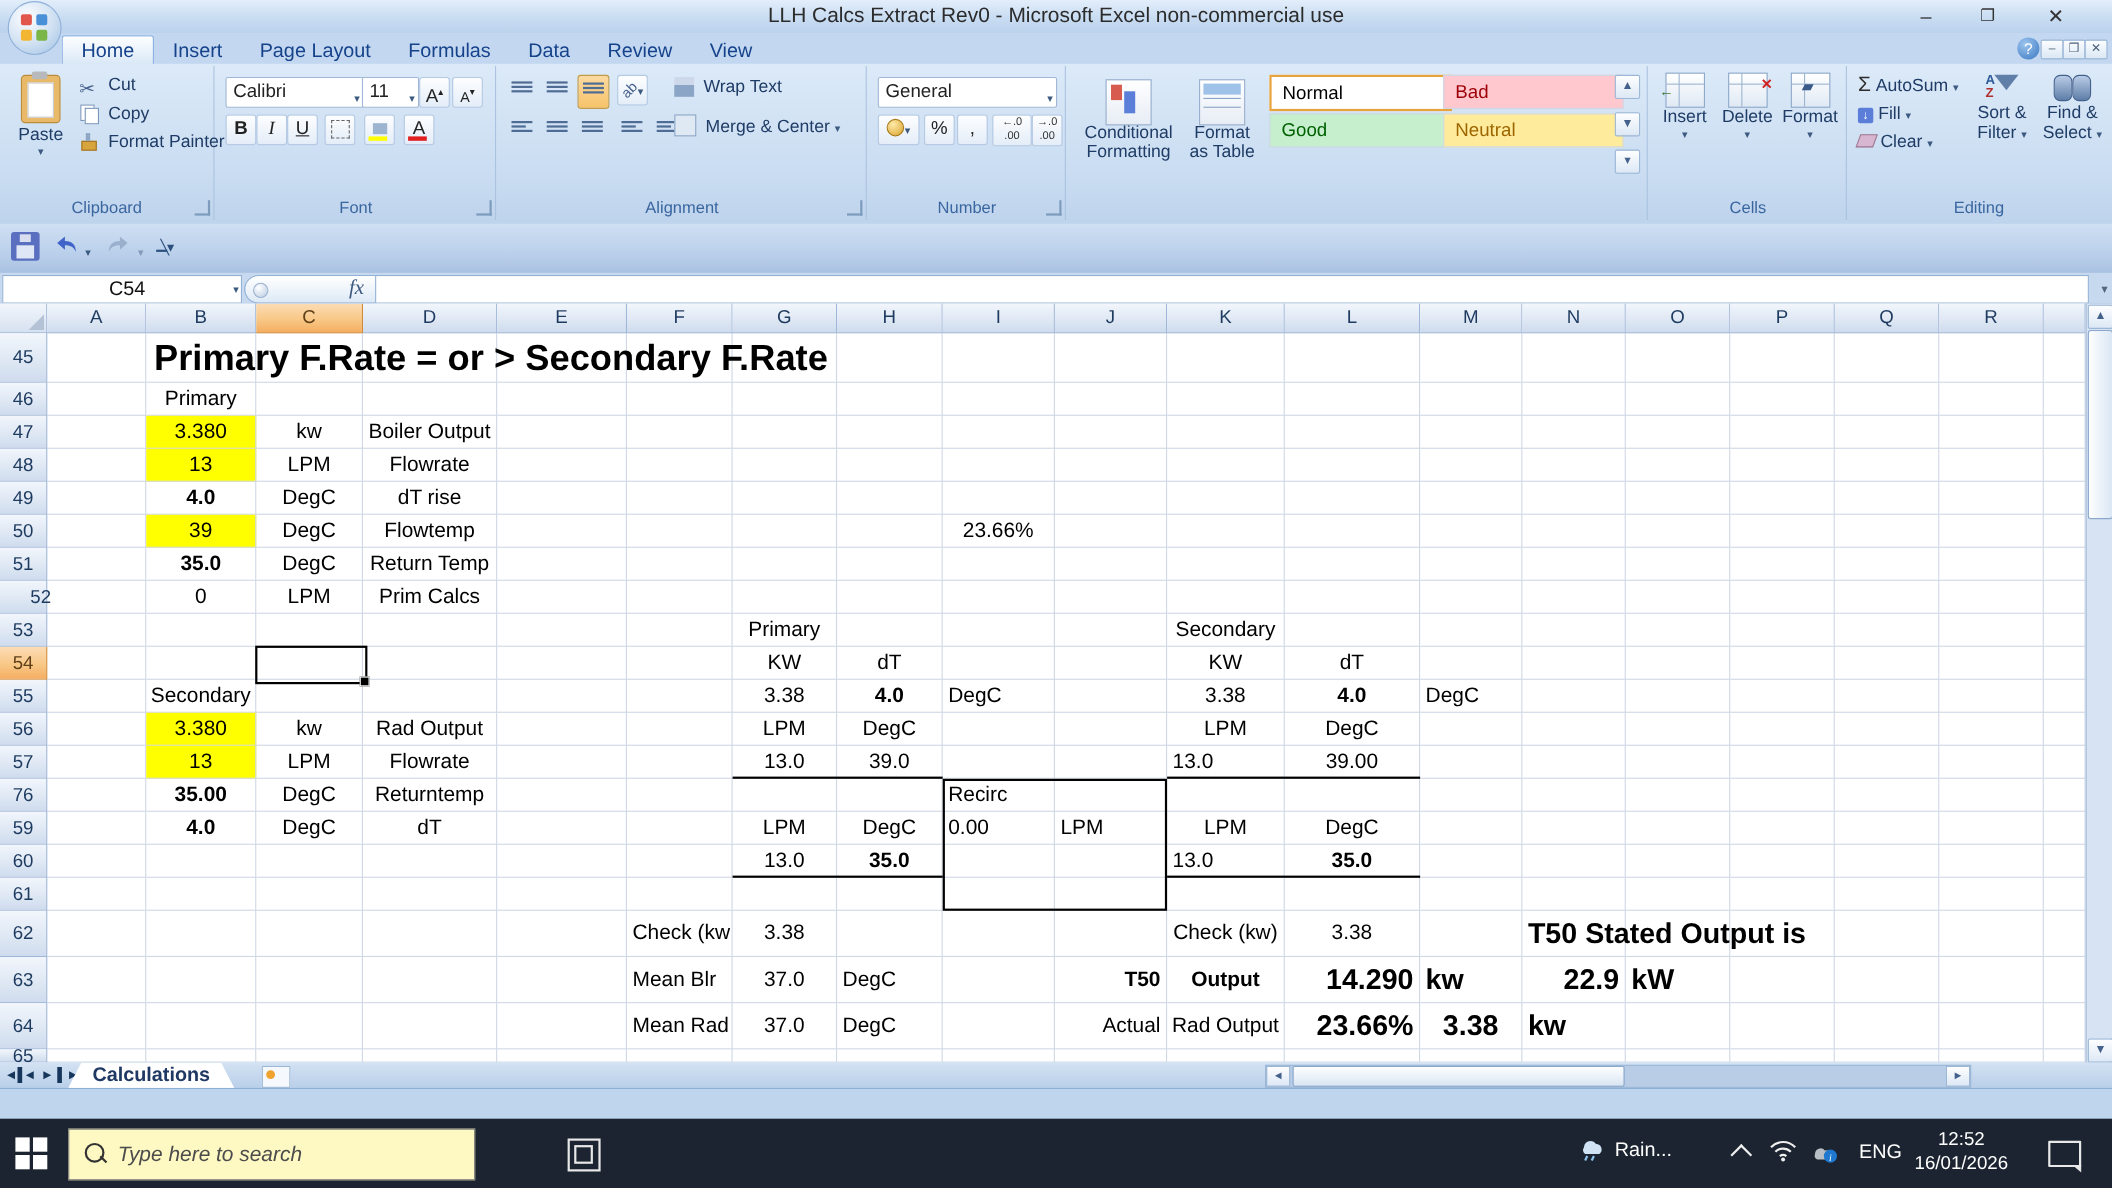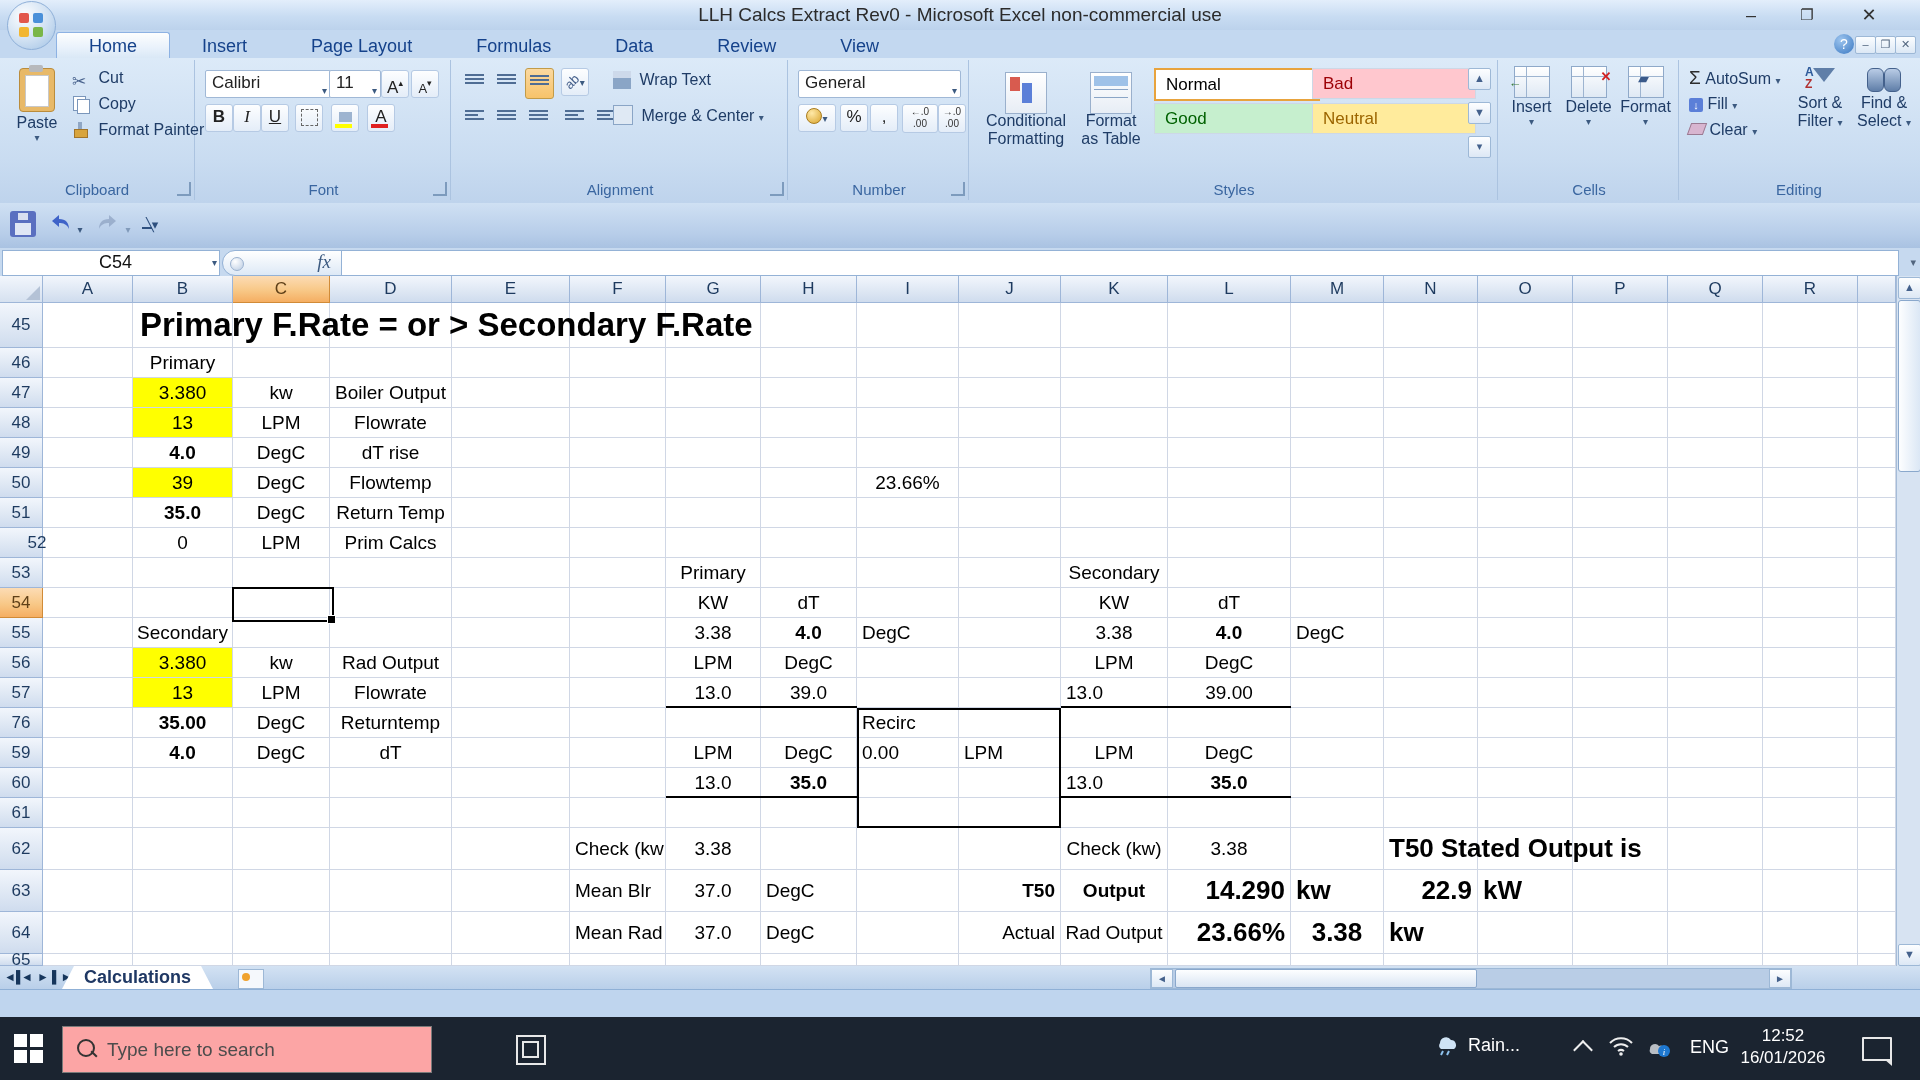--- a/index.html
+++ b/index.html
@@ -7,21 +7,21 @@
     font-family:"Liberation Sans",sans-serif;background:#bfd5ee;}
   
   #titlebar{position:absolute;left:0;top:0;width:1920px;height:30px;
     background:linear-gradient(#e3eefb,#c8dcf2 55%,#bcd2ec);}
   #title-text{position:absolute;left:0;top:4px;width:100%;text-align:center;
     font-size:19px;color:#2b2b2b;}
   .wbtn{position:absolute;top:2px;width:46px;height:26px;text-align:center;
     font-size:18px;color:#333;line-height:26px;}
   
   #tabstrip{position:absolute;left:0;top:30px;width:1920px;height:28px;background:#c3d8f0;}
-  .rtab{display:inline-block;height:26px;margin-top:2px;padding:0 32px;font-size:18px;
+  .rtab{display:inline-block;height:26px;margin-top:2px;padding:0 17px;font-size:18px;
     color:#15428b;line-height:26px;}
   .rtab.active{background:linear-gradient(#fdfefe,#e8f1fb 60%,#d8e7f6);
     border:1px solid #8db2e3;border-bottom:none;border-radius:3px 3px 0 0;}
   #tabstrip-inner{position:absolute;left:56px;top:0;}
   #orb{position:absolute;left:7px;top:1px;width:47px;height:47px;border-radius:50%;
     background:radial-gradient(circle at 35% 30%,#fdfeff,#cfe0f2 55%,#9ec0e4);
     border:1px solid #8fb0d8;z-index:30;}
   #orb .sq{position:absolute;width:10px;height:10px;border-radius:2px;}
   #help-circ{position:absolute;right:66px;top:4px;width:20px;height:20px;border-radius:50%;
     background:radial-gradient(circle at 35% 30%,#9cc4ee,#3a78c2);color:#fff;font-size:14px;
@@ -168,22 +168,22 @@
   #zoom-label{position:absolute;left:1664px;top:4px;font-size:17px;color:#1f3864;}
   .zbtn{position:absolute;top:5px;width:18px;height:18px;border-radius:50%;background:linear-gradient(#fdfeff,#dce8f5);
     border:1px solid #9db8d6;color:#44618c;font-size:14px;text-align:center;line-height:16px;}
   #zoom-track{position:absolute;left:1744px;top:13px;width:96px;height:3px;background:#9db8d6;}
   #zoom-thumb{position:absolute;left:1786px;top:6px;width:9px;height:16px;background:linear-gradient(#fdfeff,#cfdded);
     border:1px solid #8aa8cc;border-radius:2px;}
   
   #taskbar{position:absolute;left:0;top:1017px;width:1920px;height:63px;background:#1b2430;}
   #startbtn{position:absolute;left:14px;top:17px;width:30px;height:30px;}
   #startbtn div{position:absolute;width:13px;height:13px;background:#fff;}
-  #searchbox{position:absolute;left:62px;top:9px;width:368px;height:45px;background:#fca5a5;border:1px solid #7a7a7a;
-    font-size:19px;color:#4c4c4c;line-height:45px;}
+  #searchbox{position:absolute;left:62px;top:9px;width:368px;height:45px;background:#fef9c3;border:1px solid #7a7a7a;
+    font-size:19px;color:#4c4c4c;line-height:45px;font-style:italic;}
   #search-glyph{position:absolute;left:14px;top:12px;width:14px;height:14px;border:2px solid #333;border-radius:50%;}
   #search-glyph:after{content:"";position:absolute;left:11px;top:12px;width:8px;height:2px;background:#333;transform:rotate(45deg);}
   #search-text{position:absolute;left:44px;top:0;}
   #taskview{position:absolute;left:516px;top:18px;width:26px;height:26px;border:2px solid #e8e8e8;}
   #taskview:after{content:"";position:absolute;left:4px;top:4px;width:13px;height:13px;border:2px solid #e8e8e8;background:#1b2430;}
   .trayitem{position:absolute;color:#fff;font-size:17px;}
   .chev{width:12px;height:12px;border-left:2px solid #eee;border-top:2px solid #eee;transform:rotate(45deg);}
   #clockbox{text-align:center;line-height:22px;}
   #notif{width:26px;height:20px;border:2px solid #e8e8e8;border-radius:1px;position:relative;}
   #notif:after{content:"";position:absolute;right:-2px;bottom:-7px;border-left:8px solid transparent;border-top:7px solid #e8e8e8;}
@@ -354,21 +354,20 @@
       </div>
       <div id="style-gallery">
           <div class="stylebox" style="left: 183px; top: 8px; background: rgb(255, 255, 255); color: rgb(0, 0, 0); border: 2px solid rgb(232, 163, 61);">Normal</div>
           <div class="stylebox" style="left: 341px; top: 8px; background: rgb(255, 199, 206); color: rgb(156, 0, 6); border: 1px solid rgb(205, 216, 230);">Bad</div>
           <div class="stylebox" style="left: 183px; top: 43px; background: rgb(198, 239, 206); color: rgb(0, 97, 0); border: 1px solid rgb(205, 216, 230);">Good</div>
           <div class="stylebox" style="left: 341px; top: 43px; background: rgb(255, 235, 156); color: rgb(156, 101, 0); border: 1px solid rgb(205, 216, 230);">Neutral</div>
         </div>
       <div class="sbtn" style="left:497px;top:8px;">▲</div>
       <div class="sbtn" style="left:497px;top:42px;">▼</div>
       <div class="sbtn" style="left:497px;top:76px;">▾</div>
-      <div class="grplabel">Styles</div>
     </div>
 
     <div class="grp" style="left:1500px;width:178px;">
       <div class="cellbtn" style="left:4px;">
         <div class="cellic">
             <span class="cellmark" style="color:#3a7a3a;left:-6px;top:8px;">←</span>
           </div>
         <div class="rlabel">Insert</div>
         <div class="dd">▾</div>
       </div>

